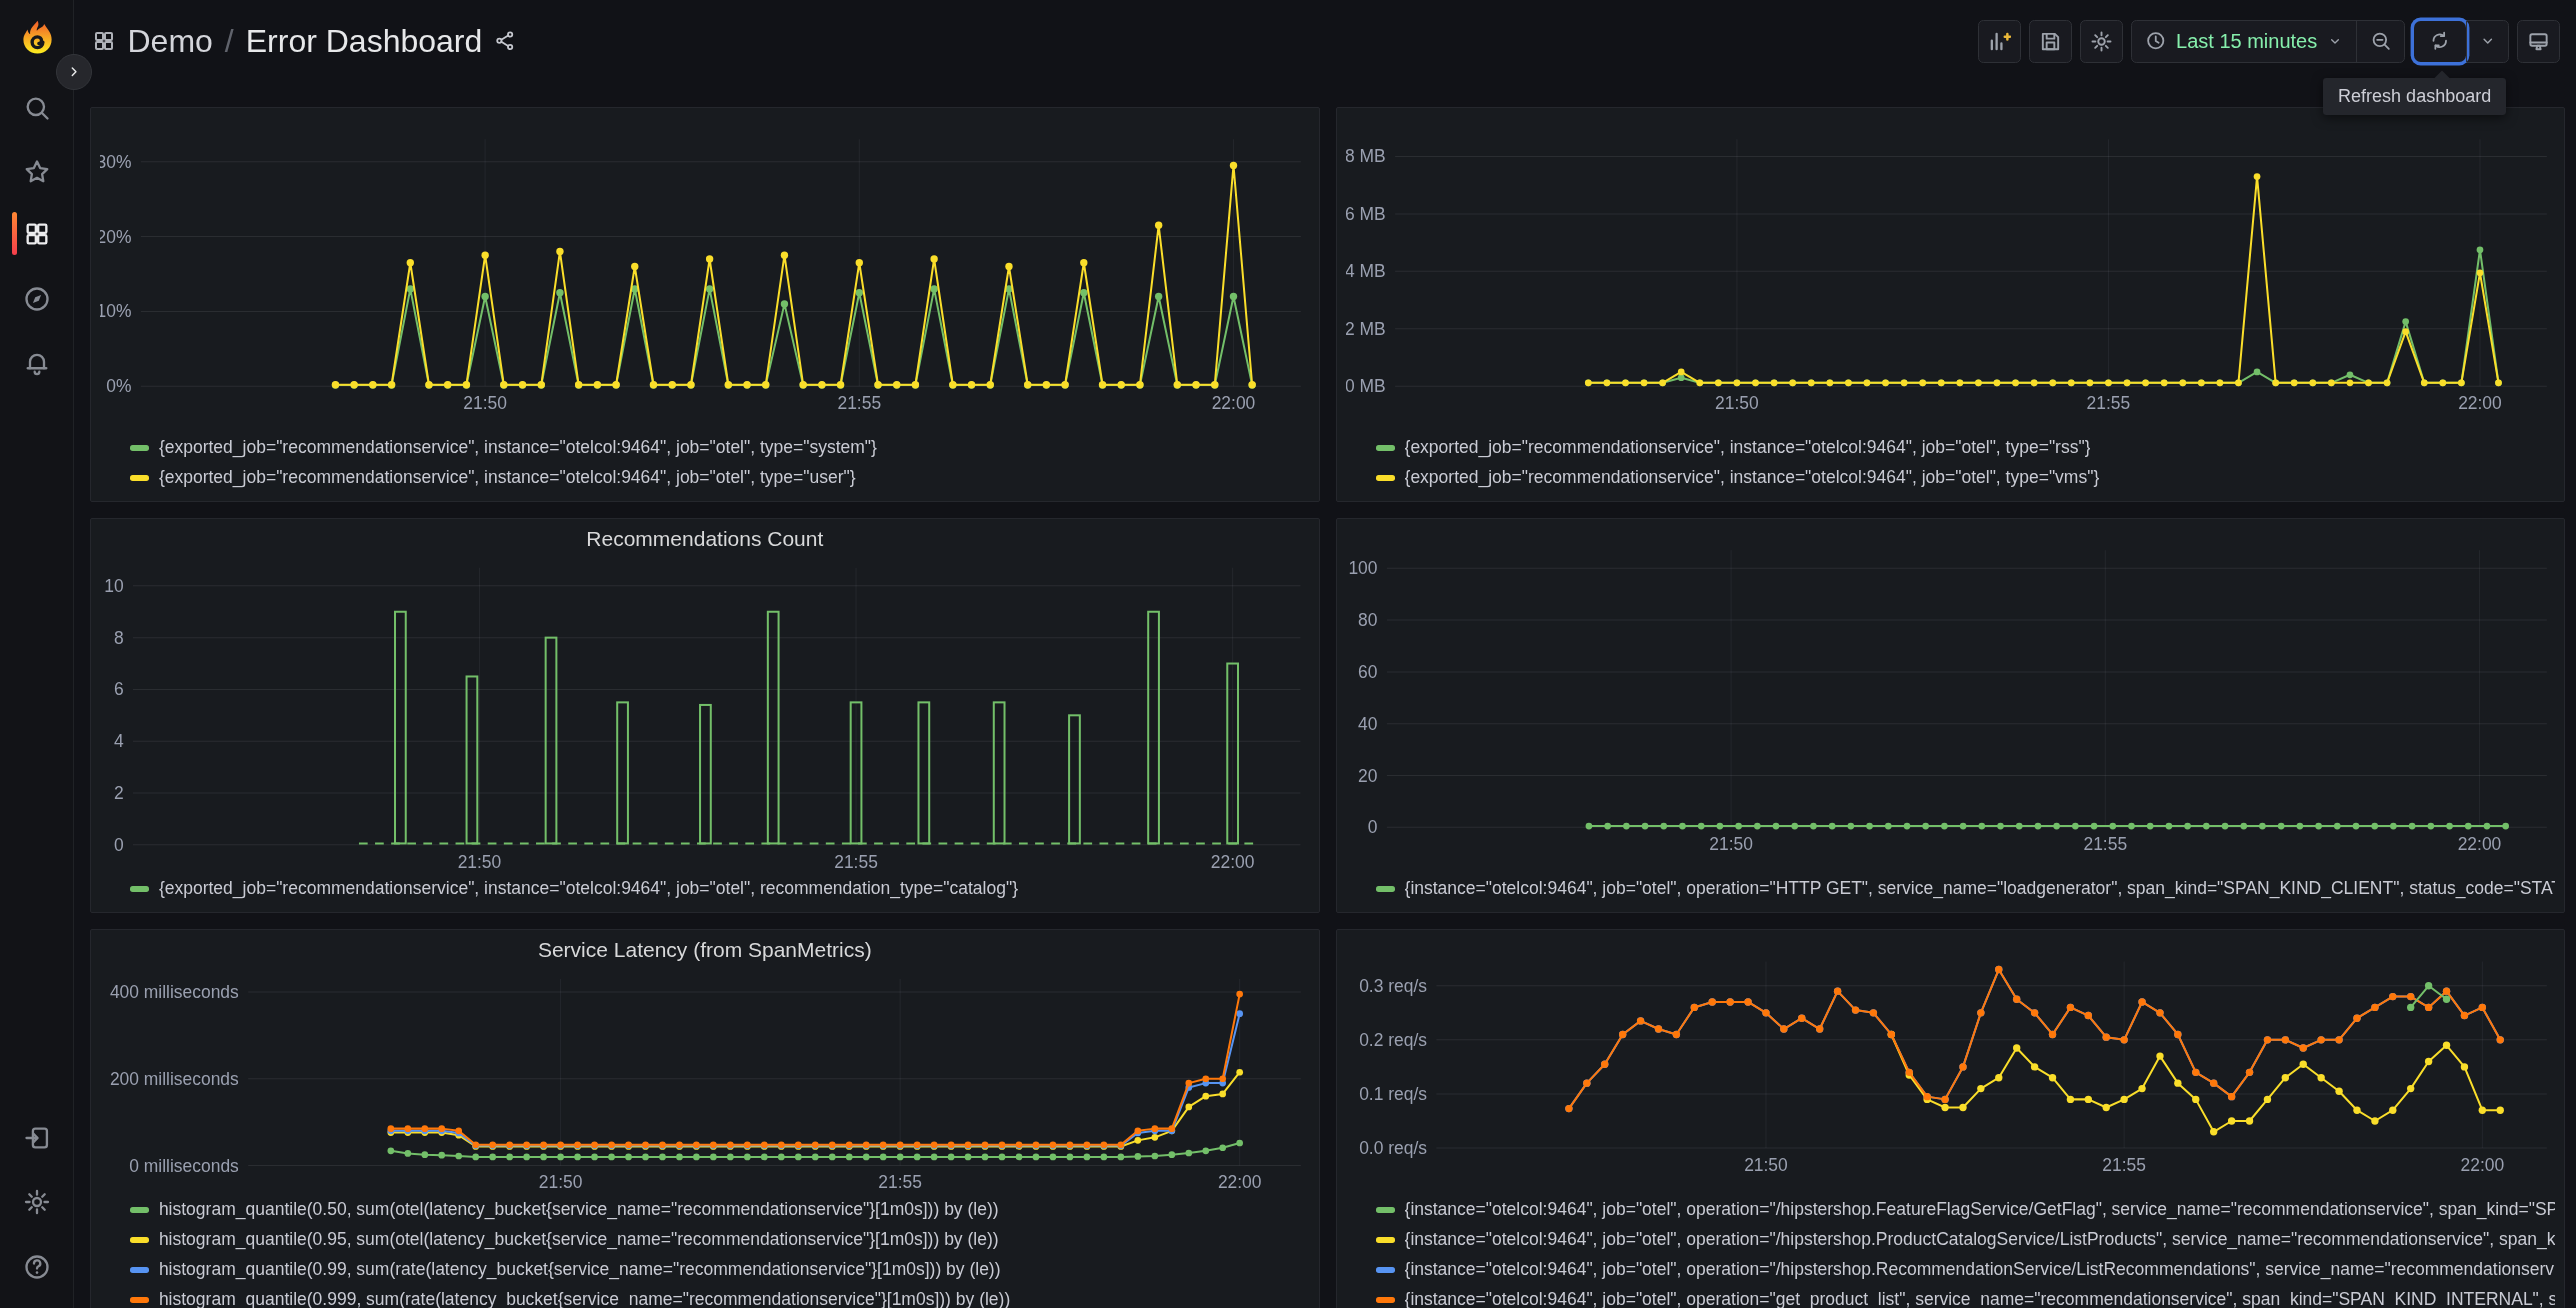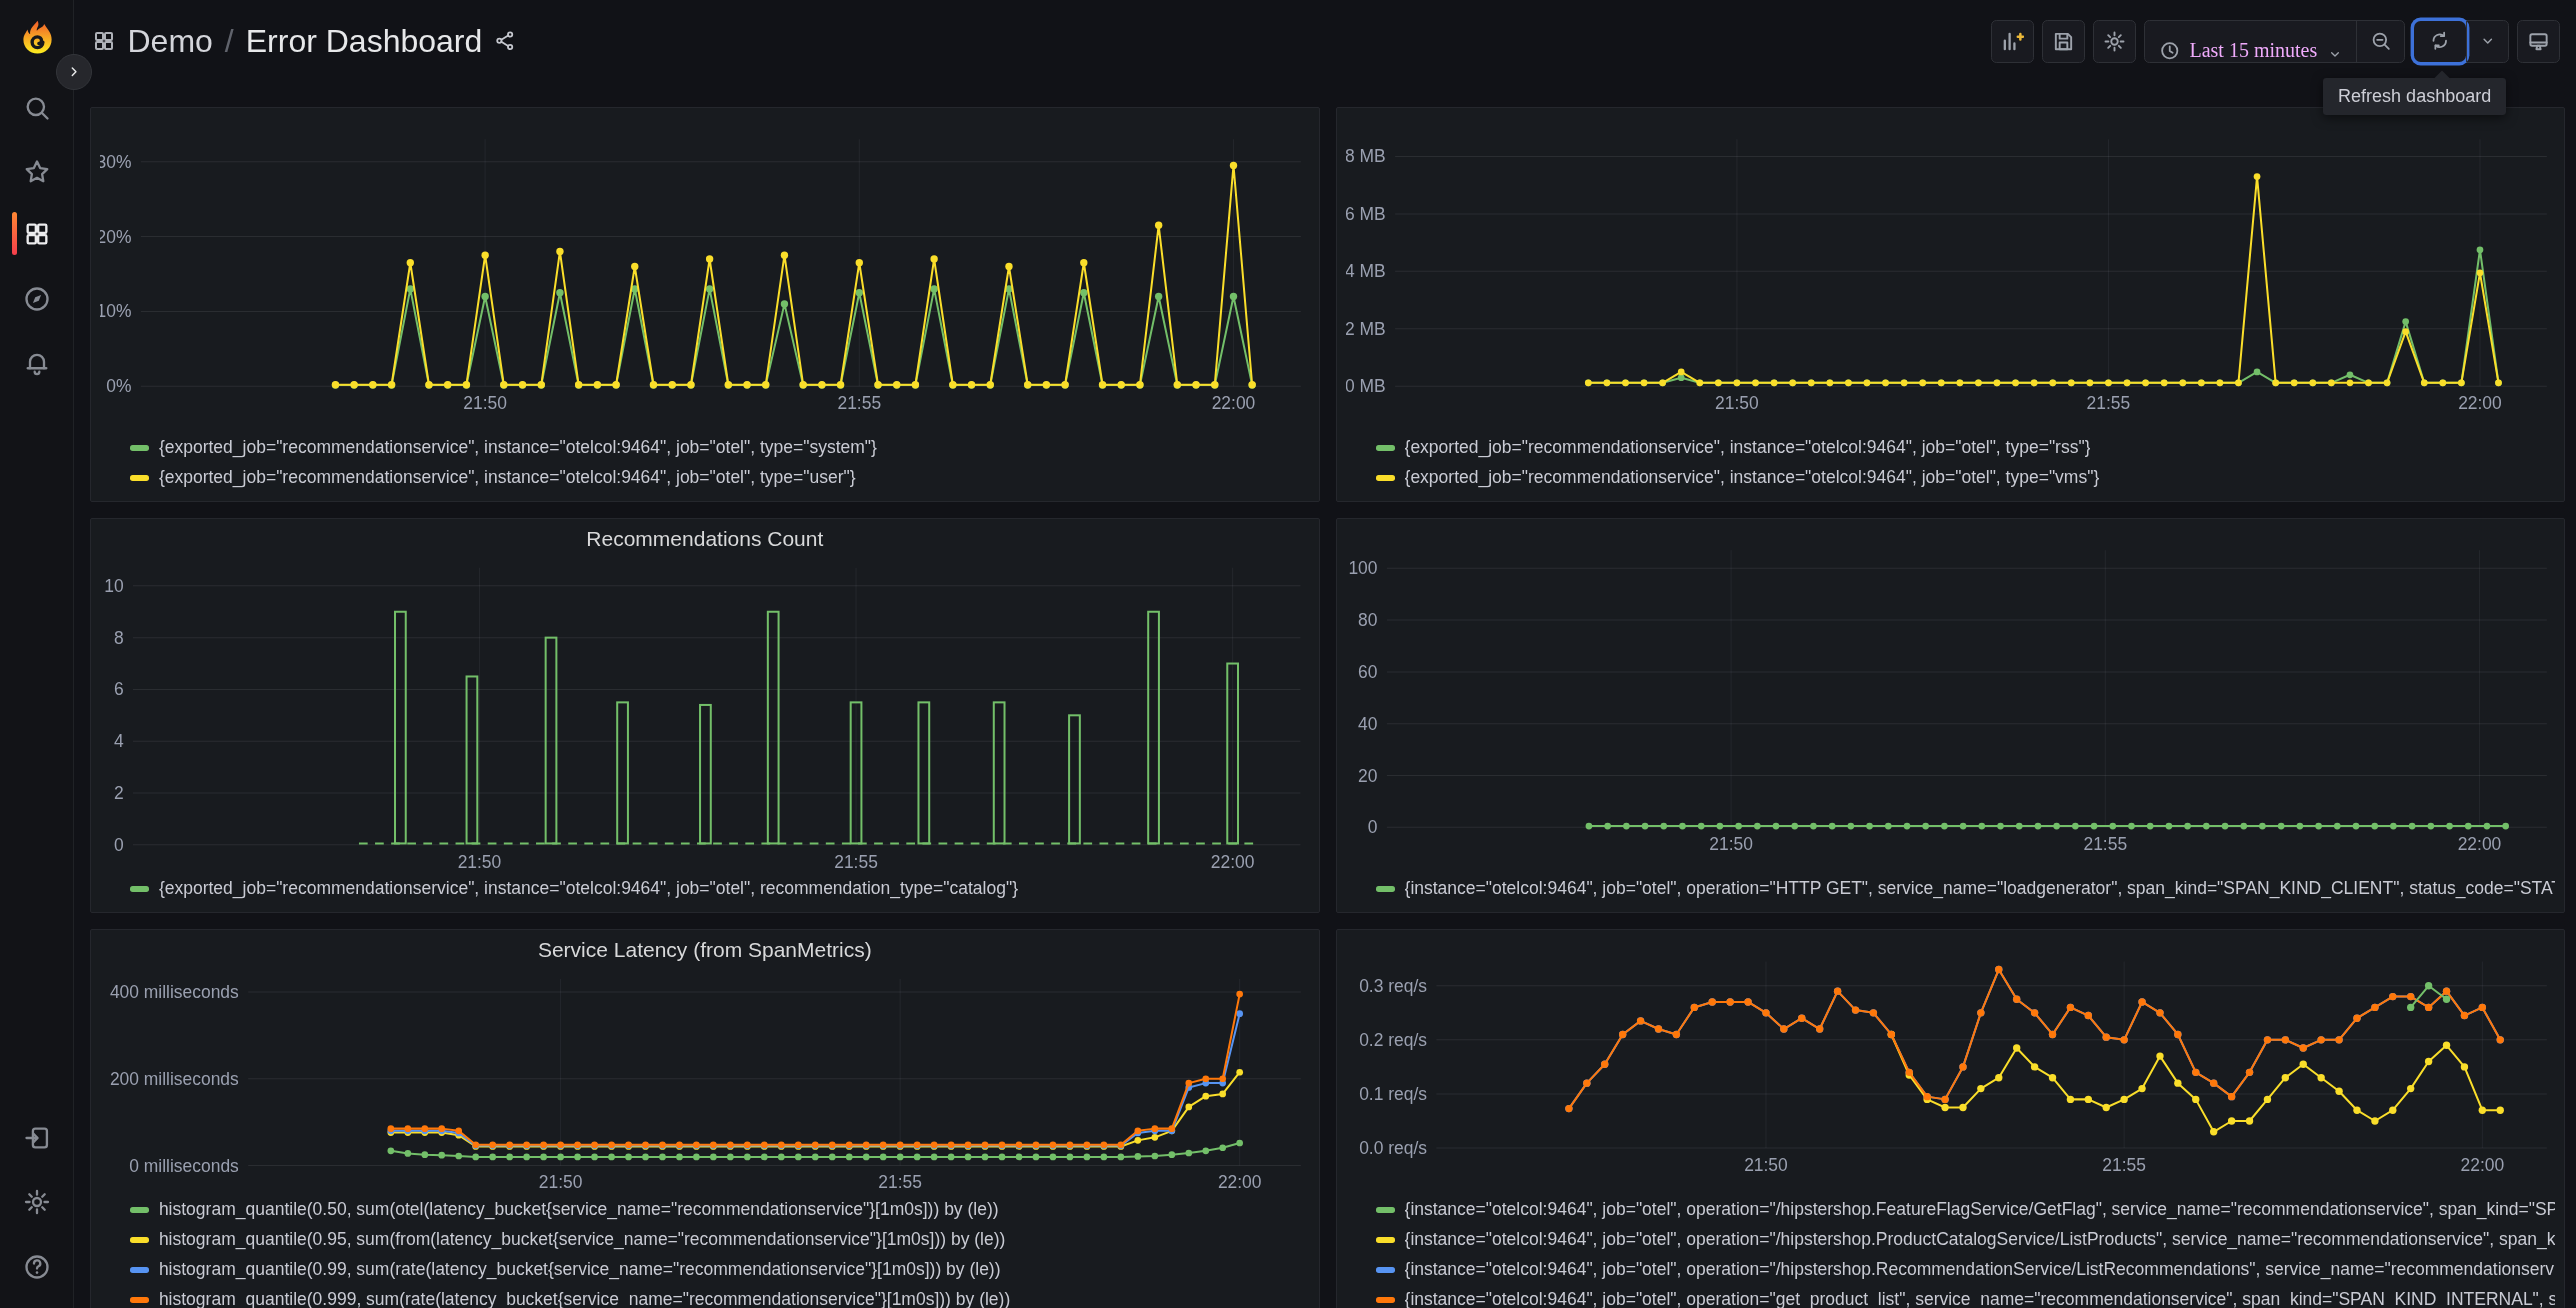--- a/index.html
+++ b/index.html
@@ -33,22 +33,22 @@
   .toolbar{position:absolute;right:16px;top:19.5px;display:flex;gap:8px;align-items:center;}
   .tb-btn,.tb-group{background:#191A20;border:0.7px solid #2E3036;border-radius:5.4px;height:43px;
                     color:#9DA2AB;display:flex;align-items:center;}
   .tb-btn{width:43px;justify-content:center;cursor:pointer;}
   .tb-btn svg{width:23px;height:23px;}
   .tb-sec{height:100%;display:flex;align-items:center;justify-content:center;background:none;
           border:none;color:#9DA2AB;cursor:pointer;}
   .tb-sec svg{width:21.5px;height:21.5px;}
   .tb-sec.caret svg{width:17.5px;height:17.5px;}
   .tb-sec + .tb-sec,.picker + .tb-sec{border-left:0.7px solid #2E3036;}
-  .picker{display:flex;align-items:flex-end;gap:9.4px;padding:0 13.4px;background:none;border:none;
-          color:#f0abfc;font-size:20px;cursor:pointer;height:100%;font-family:Liberation Serif, serif;}
+  .picker{display:flex;align-items:center;gap:9.4px;padding:0 13.4px;background:none;border:none;
+          color:#86efac;font-size:20px;cursor:pointer;height:100%;}
   .picker svg{width:21.5px;height:21.5px;color:#9DA2AB;}
   .picker .caret-ic svg{width:16px;height:16px;}
   .w72{width:48px;} .w78{width:52px;} .w62{width:42px;}
   .focused{box-shadow:0 0 0 3.4px #3D71D9;border-radius:6.7px;}
   .tooltip{position:absolute;top:78px;right:70px;background:#24262C;color:#CDCED6;
            font-size:18px;padding:8px 14.8px;border-radius:3.4px;z-index:9;white-space:nowrap;
            box-shadow:0 2.7px 10.7px rgba(0,0,0,.55);}
   .tooltip::before{content:"";position:absolute;top:-5.4px;right:58px;width:12px;height:12px;
                    background:#24262C;transform:rotate(45deg);}
   
@@ -869,21 +869,21 @@
             <circle cx="1697.9" cy="38.6" r="5" fill="#FF780A"></circle>
           </svg>
         </div>
     <ul class="legend">
           <li>
             <span class="swatch" style="background: rgb(115, 191, 105);"></span>
             <span class="lbl">histogram_quantile(0.50, sum(otel(latency_bucket{service_name="recommendationservice"}[1m0s])) by (le))</span>
           </li>
           <li>
             <span class="swatch" style="background: rgb(250, 222, 42);"></span>
-            <span class="lbl">histogram_quantile(0.95, sum(from(latency_bucket{service_name="recommendationservice"}[1m0s])) by (le))</span>
+            <span class="lbl">histogram_quantile(0.95, sum(otel(latency_bucket{service_name="recommendationservice"}[1m0s])) by (le))</span>
           </li>
           <li>
             <span class="swatch" style="background: rgb(87, 148, 242);"></span>
             <span class="lbl">histogram_quantile(0.99, sum(rate(latency_bucket{service_name="recommendationservice"}[1m0s])) by (le))</span>
           </li>
           <li>
             <span class="swatch" style="background: rgb(255, 120, 10);"></span>
             <span class="lbl">histogram_quantile(0.999, sum(rate(latency_bucket{service_name="recommendationservice"}[1m0s])) by (le))</span>
           </li>
         </ul>

